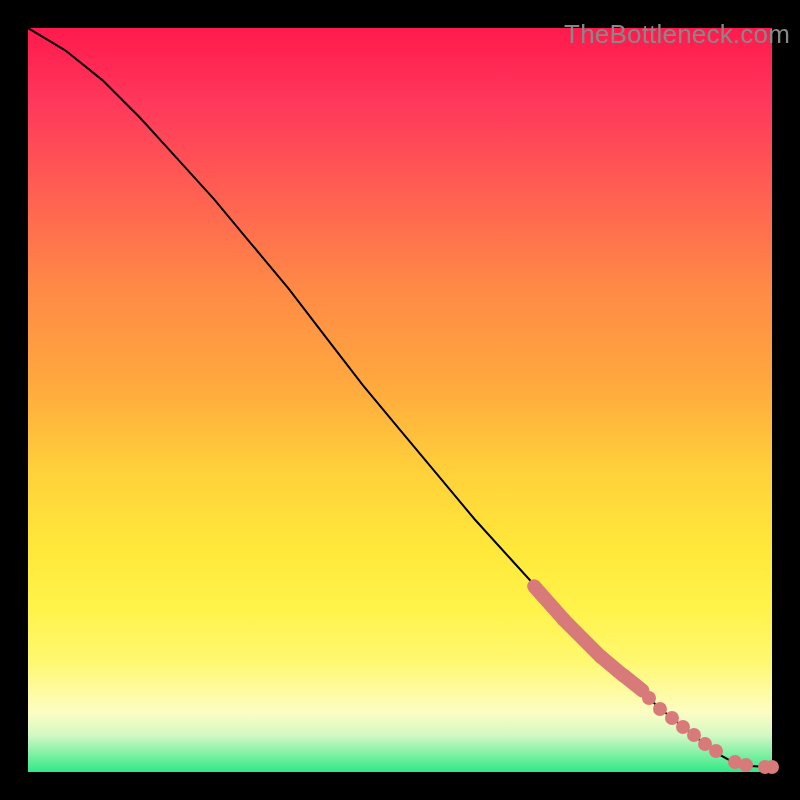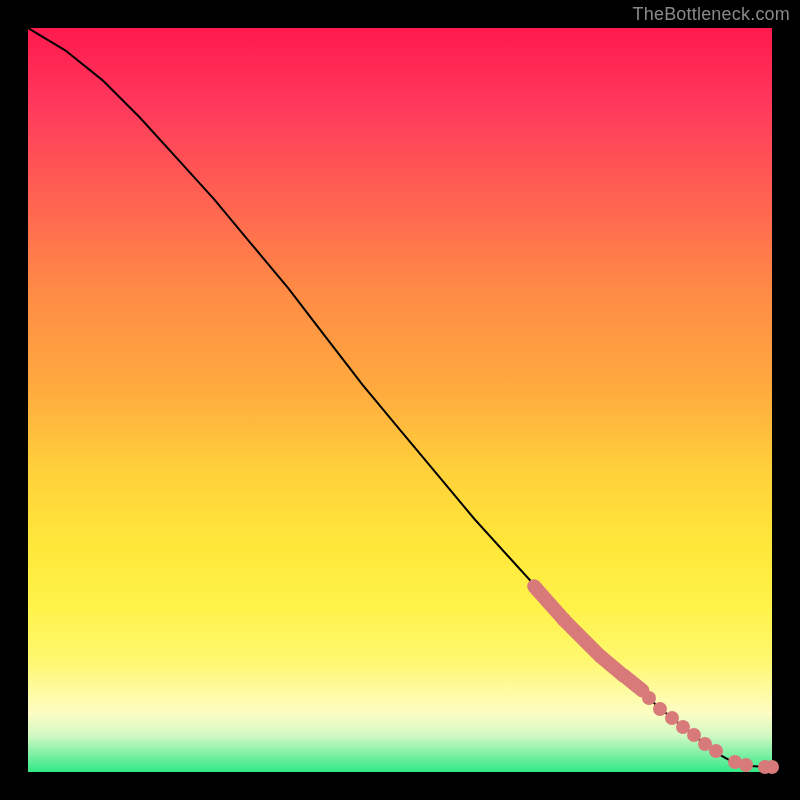--- a/index.html
+++ b/index.html
@@ -46,24 +46,24 @@
     background: #d97a7a;
     transform: translate(-50%, -50%);
   }
   .point.bar {
     width: 14px;
     border-radius: 8px;
     transform: translate(-50%, -50%);
   }
   .watermark {
     position: absolute;
-    top: 4px;
+    top: 19px;
     right: 10px;
     color: #888;
-    font-size: 18px;
+    font-size: 26px;
     font-weight: 400;
     letter-spacing: 0.2px;
   }
 </style>
 </head>
 <body>
 
 <div class="plot-area">
   <svg class="curve" viewBox="0 0 744 744" preserveAspectRatio="none">
     <path id="curve-path" d="M0.0 0.0 L37.2 22.3 L74.4 52.1 L111.6 89.3 L148.8 130.2 L186.0 171.1 L223.2 215.8 L260.4 260.4 L297.6 308.8 L334.8 357.1 L372.0 401.8 L409.2 446.4 L446.4 491.0 L483.6 532.0 L520.8 572.9 L558.0 610.1 L595.2 647.3 L632.4 680.8 L669.6 710.5 L691.9 726.9 L706.8 735.1 L721.7 738.0 L736.6 738.8 L744.0 738.8" fill="none" stroke="#000" stroke-width="2"></path>

